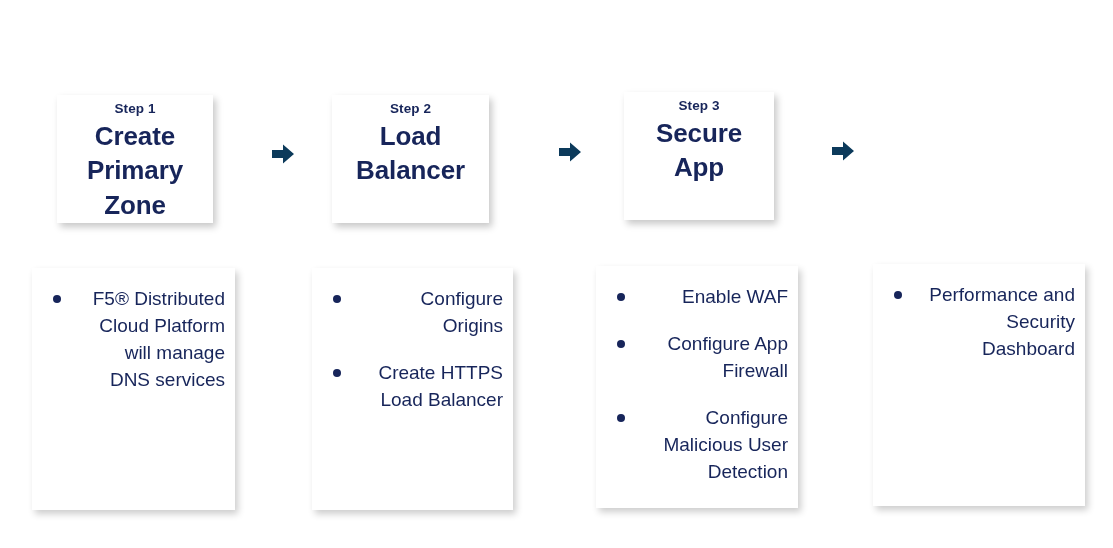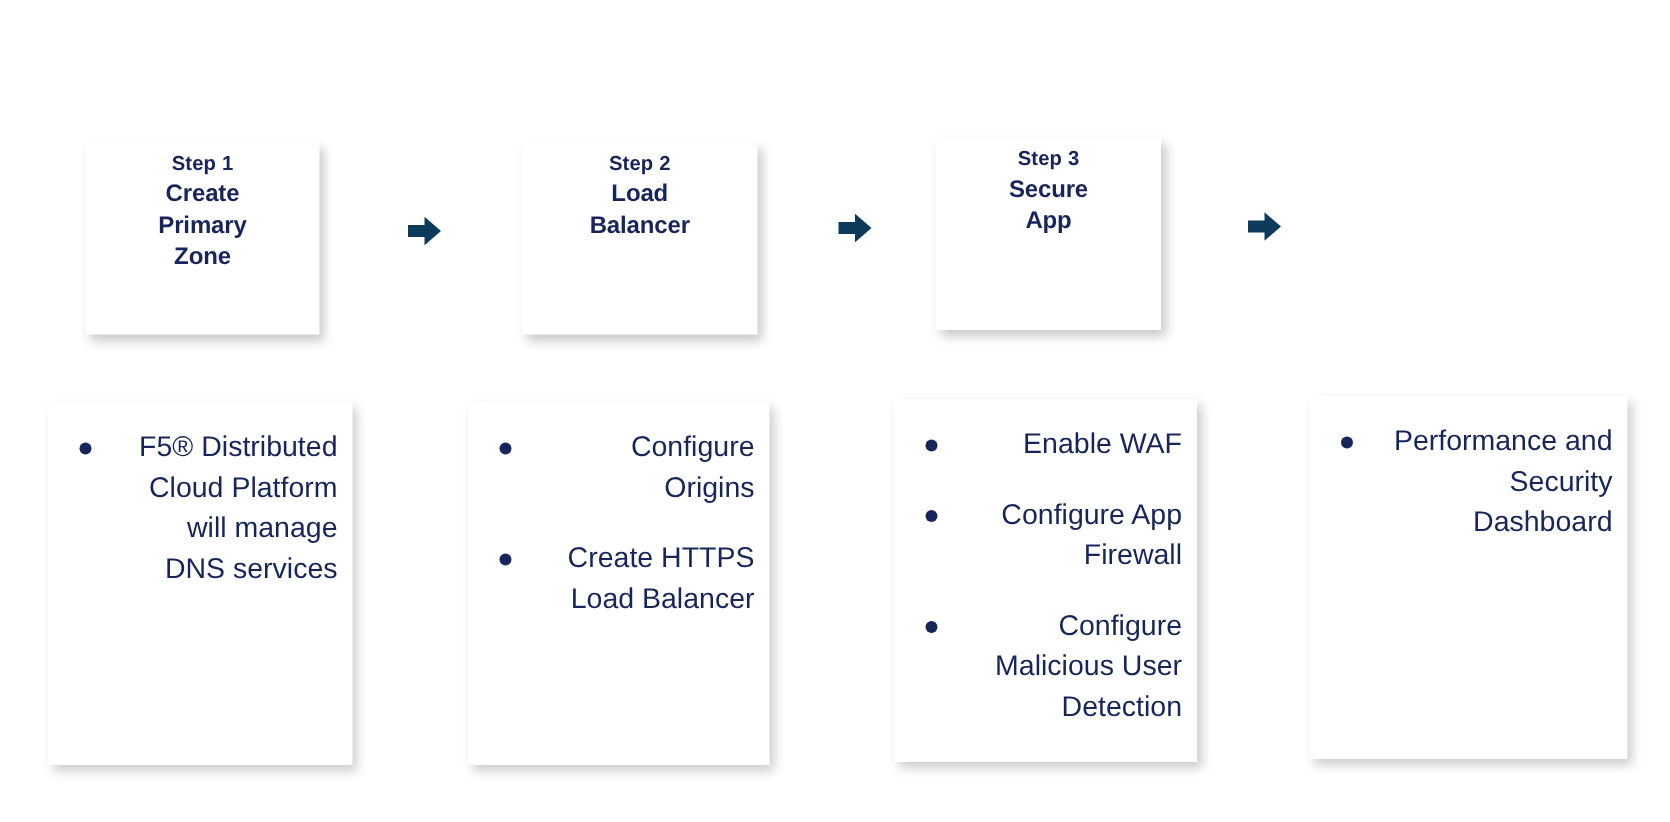--- a/index.html
+++ b/index.html
@@ -39,21 +39,21 @@
   .step-eyebrow {
     font-size: 13.5px;
     font-weight: bold;
     color: #17255A;
     letter-spacing: 0.1px;
     line-height: 1.25;
     margin-bottom: 1px;
     white-space: nowrap;
   }
   .step-title {
-    font-size: 16px;
+    font-size: 26px;
     font-weight: bold;
     color: #17255A;
     line-height: 1.33;
     letter-spacing: -0.1px;
   }
 
   
   .arrow {
     position: absolute;
     width: 26px;
@@ -108,21 +108,21 @@
       <div>Zone</div>
     </div>
   </div>
 
   <div class="arrow" style="left:270px; top:141px;">
     <svg width="26" height="26" viewBox="0 0 26 26" aria-hidden="true">
       <path d="M2 9 L13 9 L13 3.5 L24 13 L13 22.5 L13 17 L2 17 Z" fill="#0C3A5B"></path>
     </svg>
   </div>
 
-  <div class="step-card" style="left:348px; top:95px; width:157px; height:128px;">
+  <div class="step-card" style="left:332px; top:95px; width:157px; height:128px;">
     <div class="step-eyebrow">Step 2</div>
     <div class="step-title">
       <div>Load</div>
       <div>Balancer</div>
     </div>
   </div>
 
   <div class="arrow" style="left:557px; top:139px;">
     <svg width="26" height="26" viewBox="0 0 26 26" aria-hidden="true">
       <path d="M2 9 L13 9 L13 3.5 L24 13 L13 22.5 L13 17 L2 17 Z" fill="#0C3A5B"></path>

